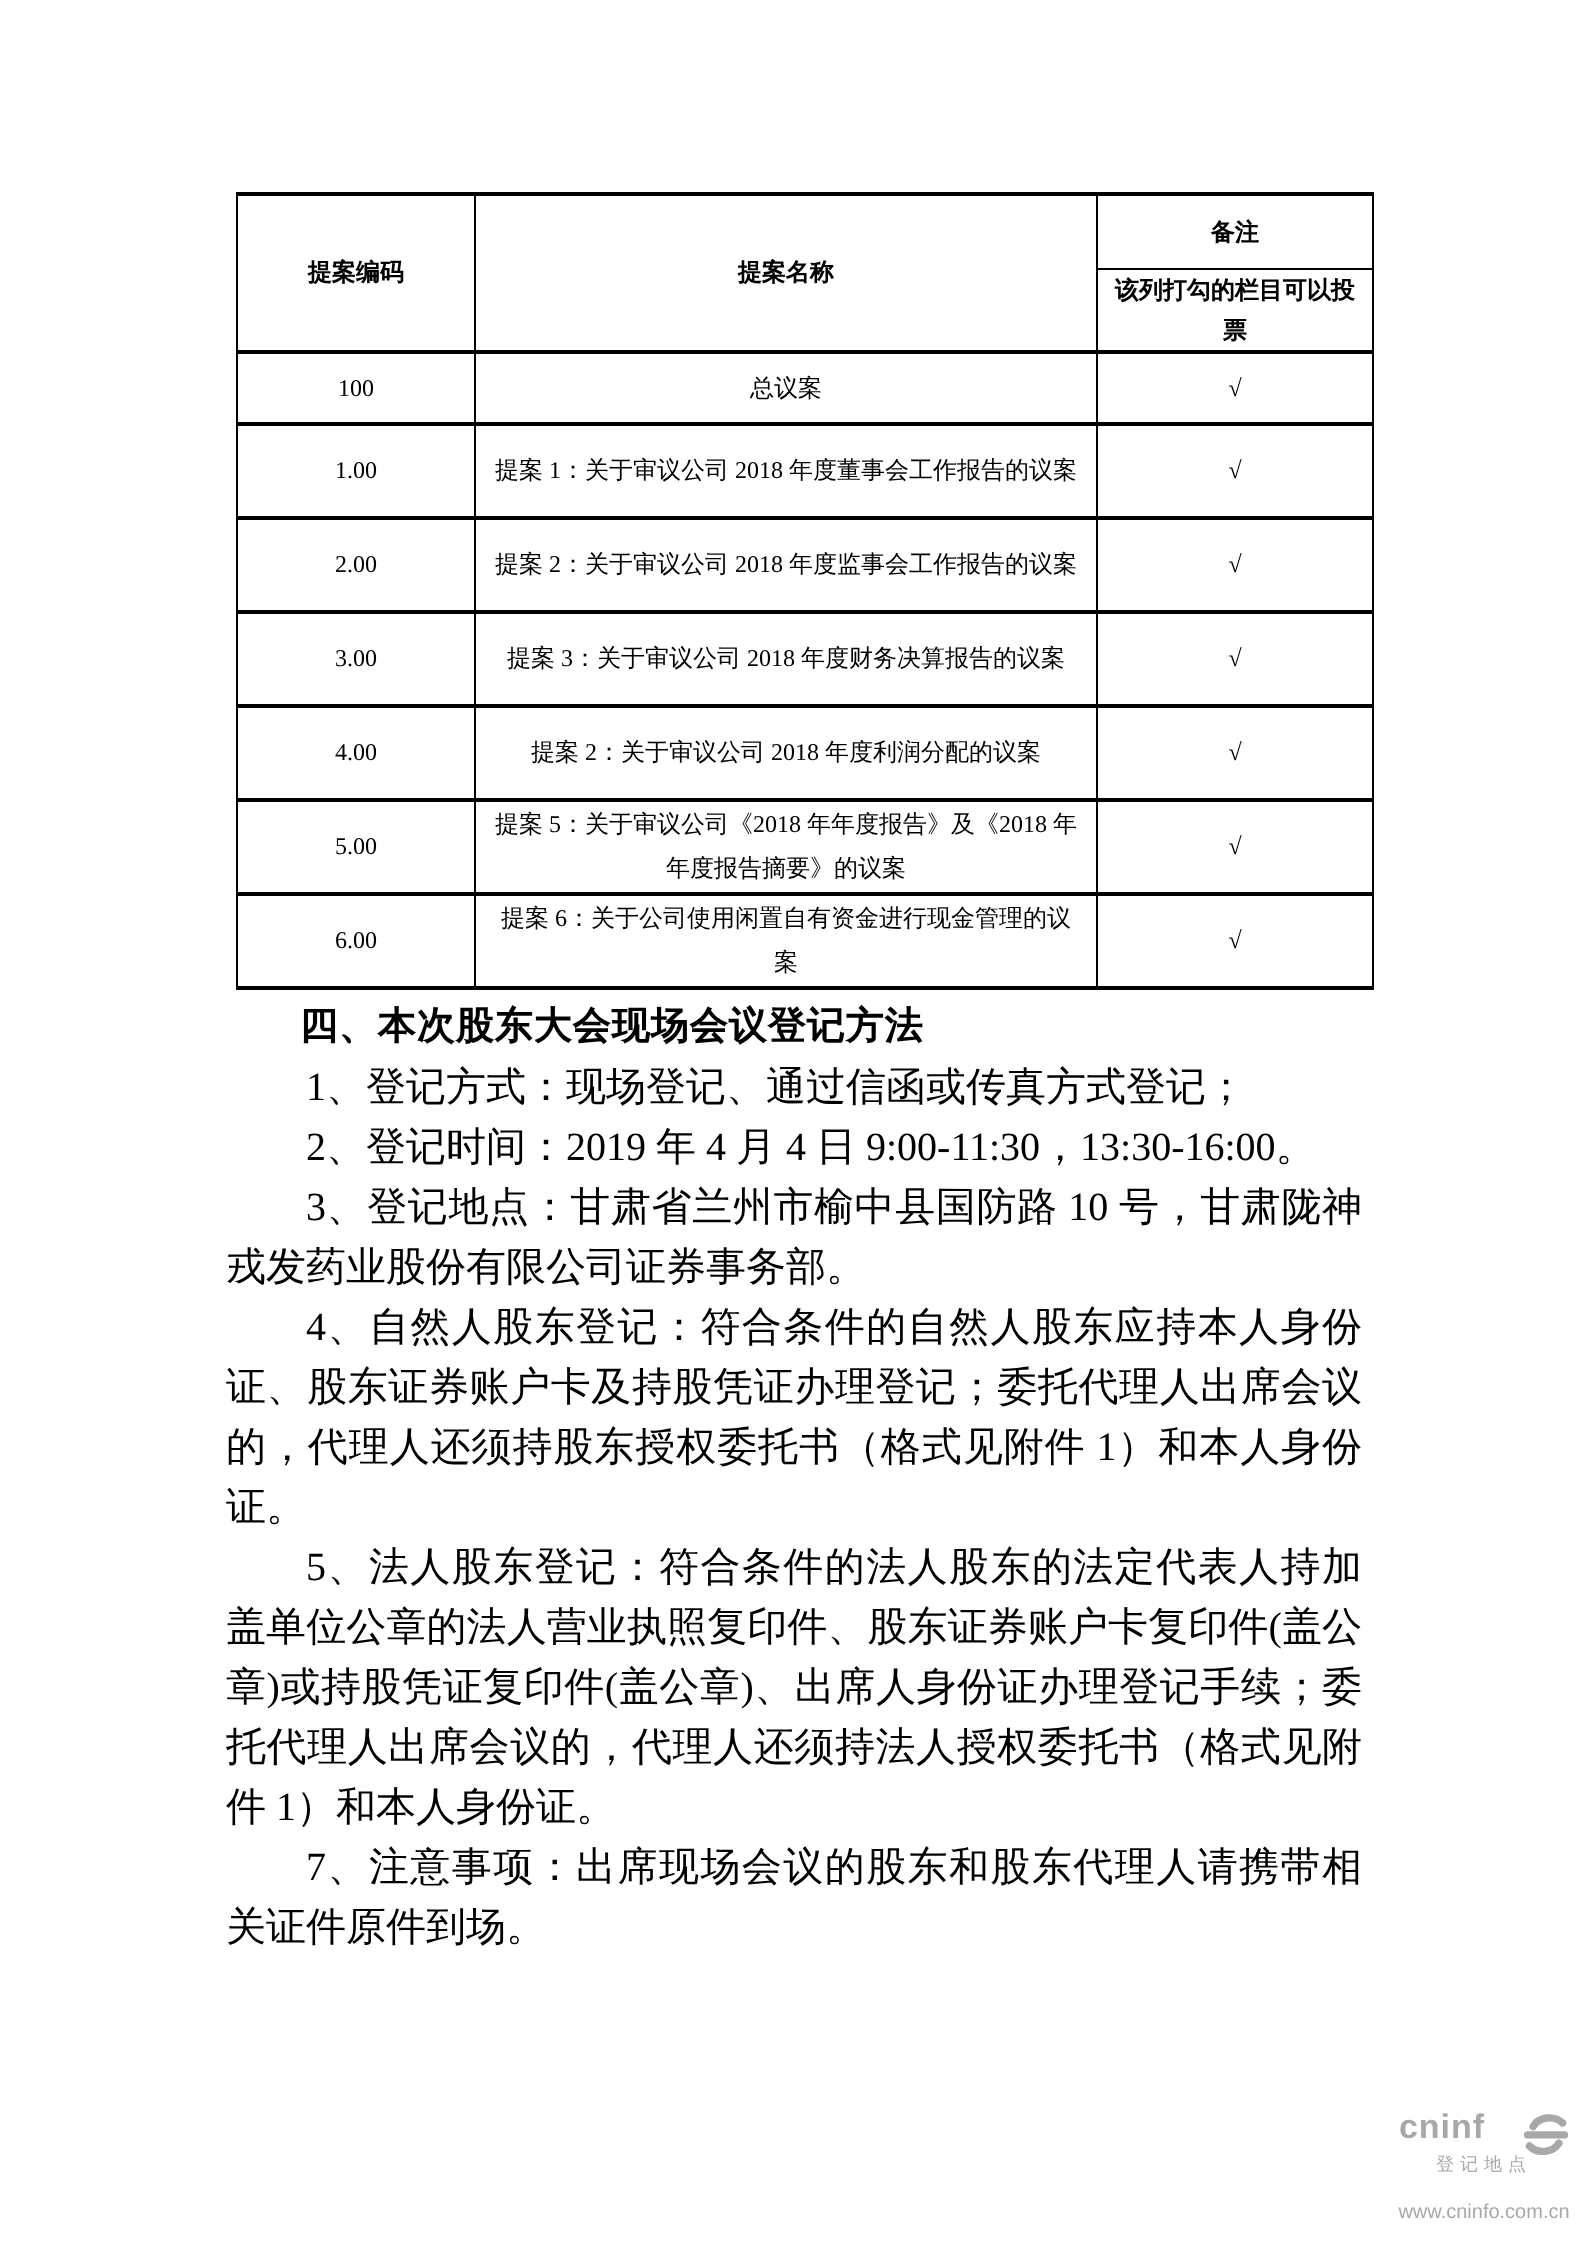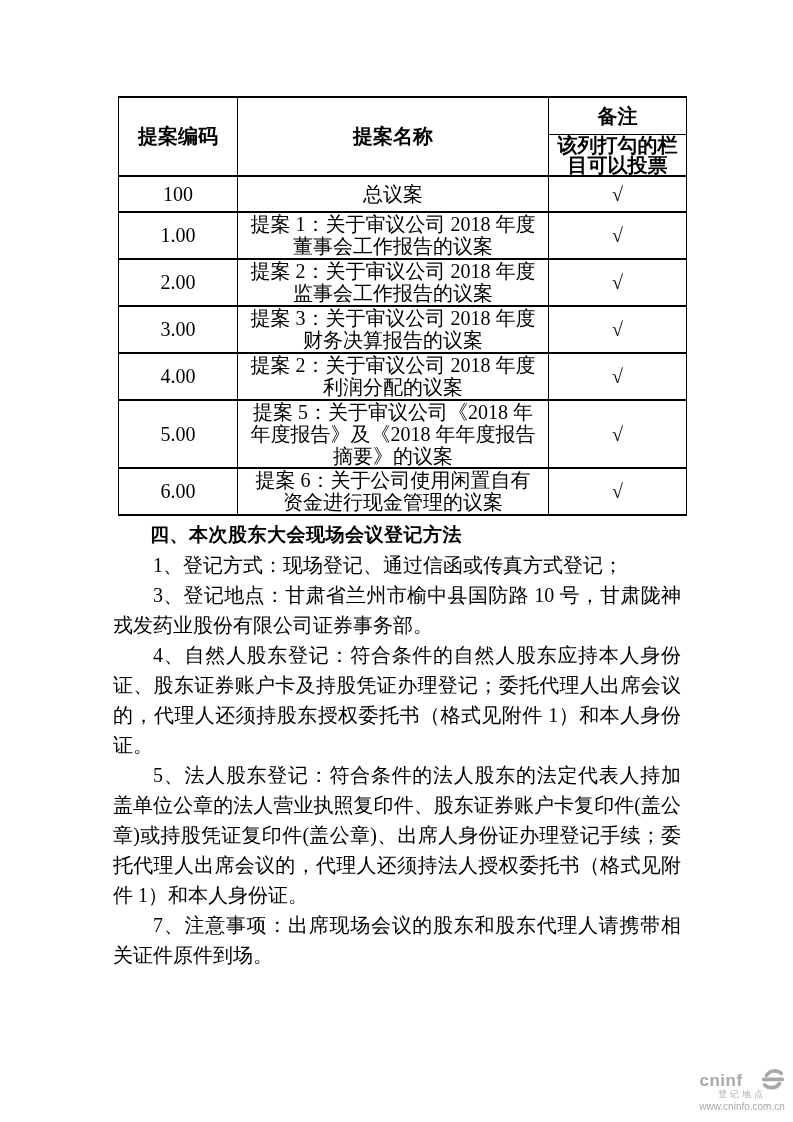--- a/index.html
+++ b/index.html
@@ -19,21 +19,21 @@
   table.proposal-table{
     border-collapse:collapse;
     table-layout:fixed;
     width:568px;
     margin-left:5px;
   }
   table.proposal-table td{
     border:1px solid #000;
     border-top-width:2px;
     border-bottom-width:2px;
-    font-size:20px;
+    font-size:12px;
     line-height:22px;
     vertical-align:middle;
     padding:0 8px;
     text-align:center;
     overflow:hidden;
   }
   tr.hr1{height:37px;}
   tr.hr2{height:41px;}
   tr.row-single{height:36px;}
   tr.row-double{height:47px;}
@@ -62,24 +62,24 @@
   }
   .logo{
     position:absolute;
     right:5px;bottom:10px;
     width:92px;
     color:#a8a8a8;
     font-family:"Liberation Sans","DejaVu Sans",sans-serif;
     text-align:center;
     line-height:1.1;
   }
-  .logo-row{display:flex;align-items:flex-end;justify-content:center;gap:18px;}
+  .logo-row{display:flex;align-items:flex-start;justify-content:center;gap:18px;}
   .logo-brand{font-weight:bold;font-size:17px;letter-spacing:0.5px;}
   .logo-cn{font-size:9px;letter-spacing:3px;margin-top:-1px;}
-  .logo-url{font-size:10px;white-space:nowrap;margin-top:1px;}
+  .logo-url{font-size:10px;white-space:nowrap;margin-top:13px;}
 </style>
 </head>
 <body>
 
 <div class="page">
   <div class="content">
 
     <table class="proposal-table">
       <colgroup>
         <col style="width:119px">
@@ -130,20 +130,21 @@
           <td class="code">6.00</td>
           <td class="name">提案 6：关于公司使用闲置自有资金进行现金管理的议案</td>
           <td class="vote">√</td>
         </tr>
       </tbody>
     </table>
 
     <h3 class="heading">四、本次股东大会现场会议登记方法</h3>
 
     <p class="para">1、登记方式：现场登记、通过信函或传真方式登记；</p>
+    <p class="para">2、登记时间：2019 年 4 月 4 日 9:00-11:30，13:30-16:00。</p>
     <p class="para">3、登记地点：甘肃省兰州市榆中县国防路 10 号，甘肃陇神戎发药业股份有限公司证券事务部。</p>
     <p class="para">4、自然人股东登记：符合条件的自然人股东应持本人身份证、股东证券账户卡及持股凭证办理登记；委托代理人出席会议的，代理人还须持股东授权委托书（格式见附件 1）和本人身份证。</p>
     <p class="para">5、法人股东登记：符合条件的法人股东的法定代表人持加盖单位公章的法人营业执照复印件、股东证券账户卡复印件(盖公章)或持股凭证复印件(盖公章)、出席人身份证办理登记手续；委托代理人出席会议的，代理人还须持法人授权委托书（格式见附件 1）和本人身份证。</p>
     <p class="para">7、注意事项：出席现场会议的股东和股东代理人请携带相关证件原件到场。</p>
   </div>
 
   <div class="logo">
     <div class="logo-row">
       <span class="logo-brand">cninf</span>
       <svg width="24" height="24" viewBox="0 0 26 26">

